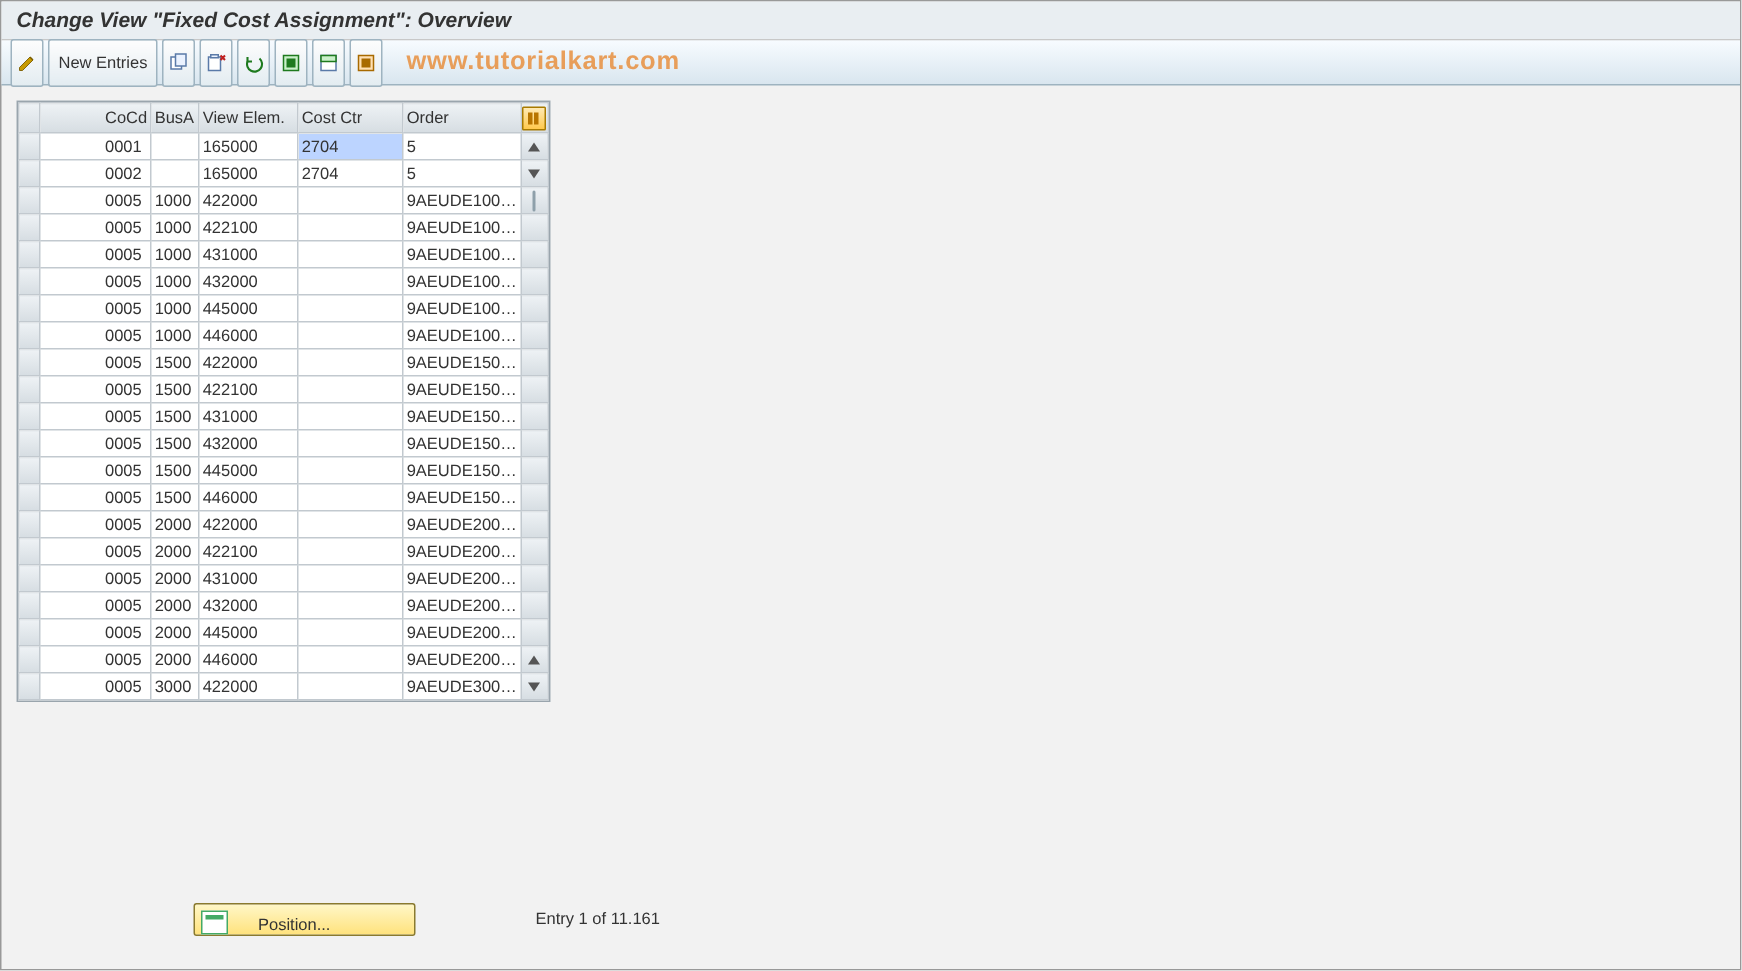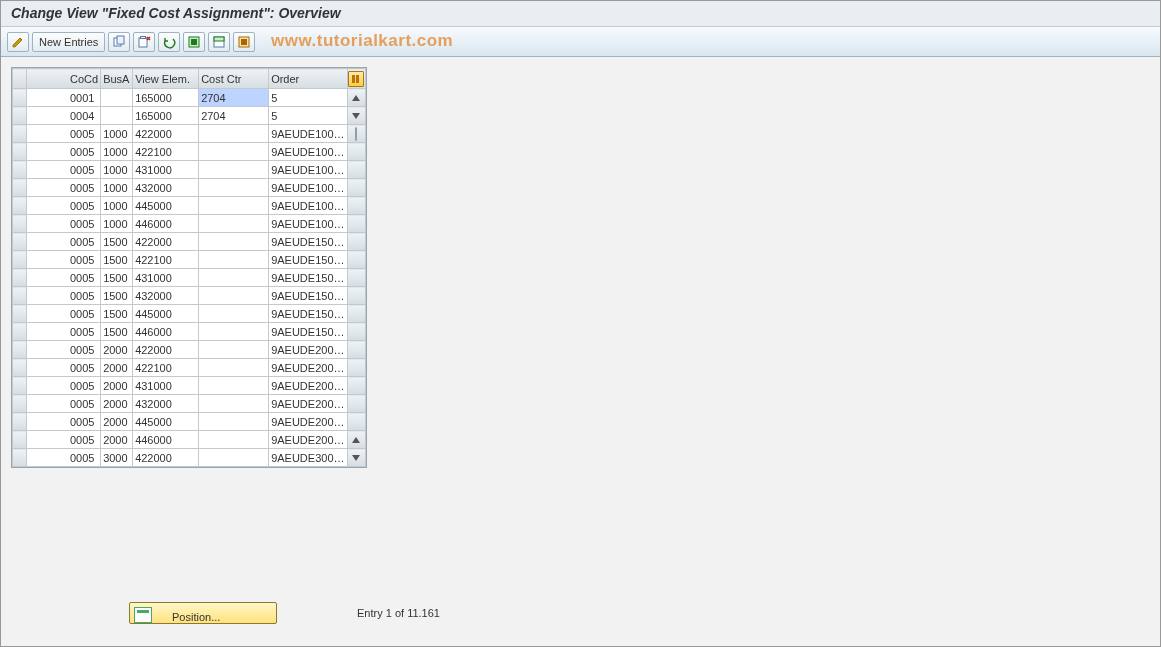--- a/index.html
+++ b/index.html
@@ -37,21 +37,21 @@
     padding:3px 6px;
     background:linear-gradient(#f7fbff,#d9e6ef);
     border-bottom:1px solid #9eb3c0;
     display:flex;
     align-items:center;
     gap:3px;
     box-sizing:border-box;
     position:relative;
   }
   .tool-btn{
-    height:20px;
+    height:32px;
     min-width:20px;
     border:1px solid #9eb3c0;
     background:linear-gradient(#fdfdfd,#e3ecf1);
     border-radius:2px;
     display:flex;
     align-items:center;
     justify-content:center;
     padding:0 3px;
     box-sizing:border-box;
     cursor:pointer;
@@ -247,21 +247,21 @@
               <td class="col-busa"></td>
               <td class="col-costelem">165000</td>
               <td class="col-costctr sel-highlight">2704</td>
               <td class="col-order ellipsis">5</td>
               <td class="col-config">
                 <span class="scroll-up"></span>
               </td>
             </tr>
             <tr>
               <td class="col-sel"></td>
-              <td class="col-cocd">0004</td>
+              <td class="col-cocd">0002</td>
               <td class="col-busa"></td>
               <td class="col-costelem">165000</td>
               <td class="col-costctr">2704</td>
               <td class="col-order ellipsis">5</td>
               <td class="col-config">
                 <span class="scroll-down"></span>
               </td>
             </tr>
             <tr>
               <td class="col-sel"></td>

